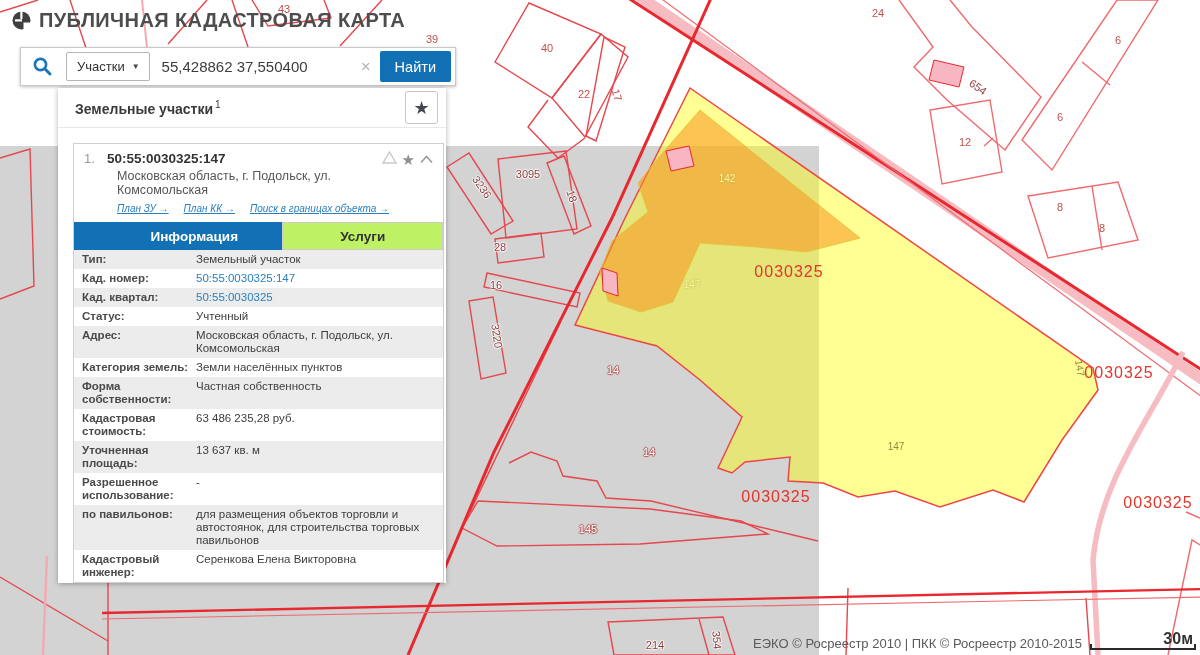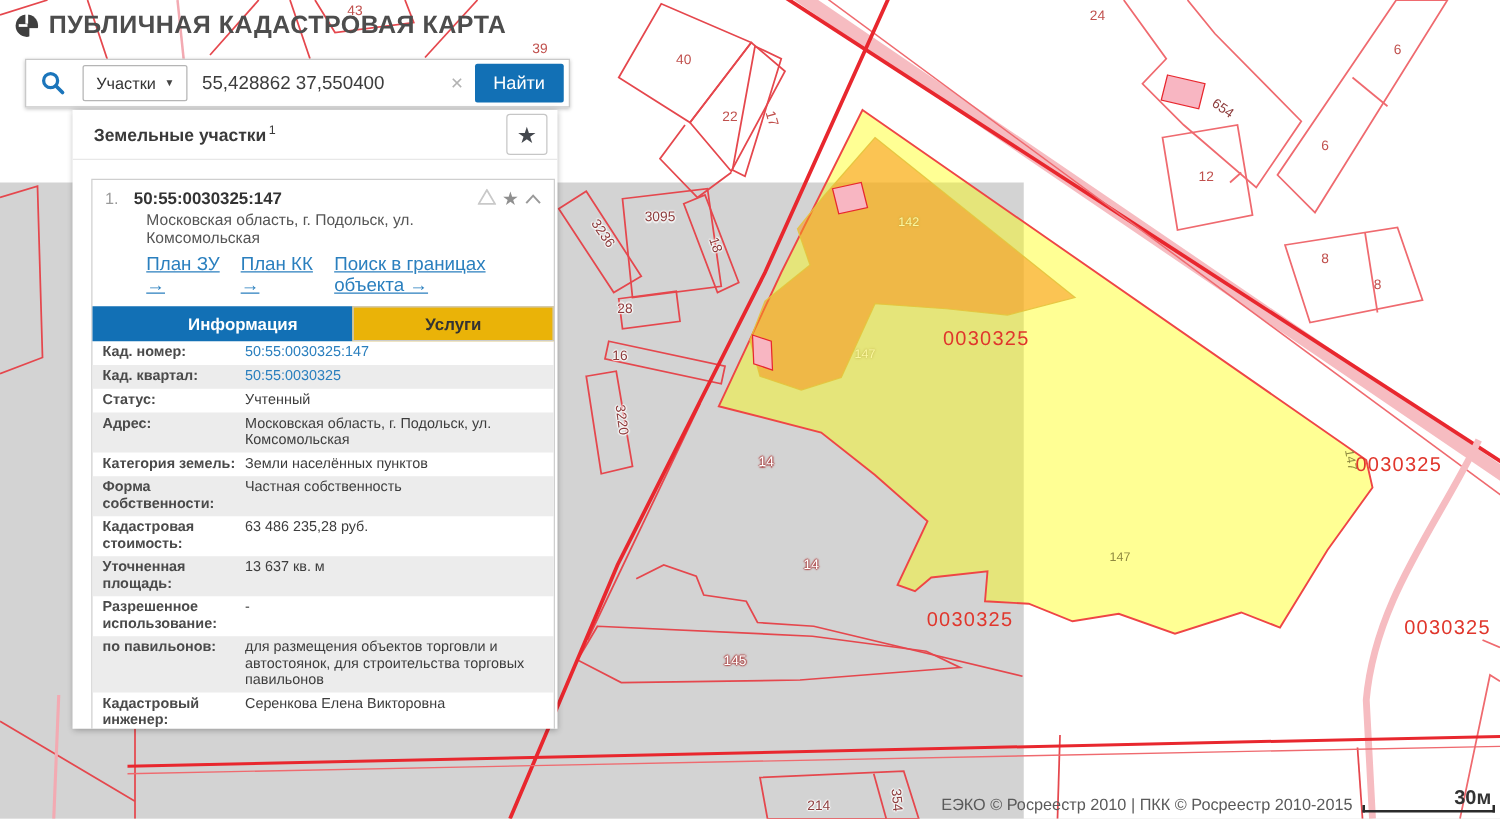--- a/index.html
+++ b/index.html
@@ -50,27 +50,27 @@
     color:#44484e; font-size:18px; cursor:pointer; }
 
   .result-card { margin:15px 2px 0 15px; border:1px solid #cfcfcf; }
   .card-head { padding:7px 10px 0 10px; }
   .head-row { display:flex; font-size:13px; }
   .res-index { width:23px; color:#9a9a9a; }
   .res-code { font-weight:bold; color:#333; font-size:13.5px; }
   .head-icons { margin-left:auto; display:flex; align-items:center; gap:5px; }
   .icon-star-grey { color:#8f8f8f; font-size:15px; line-height:1; }
   .res-address { padding:2px 10px 0 33px; font-size:12.5px; color:#555; line-height:14px; width:300px; }
-  .links-row { display:flex; gap:15px; padding:6px 10px 8px 33px; font-size:15px; }
+  .links-row { display:flex; gap:15px; padding:6px 10px 8px 33px; font-size:10px;font-style:italic; }
   .links-row a { color:#2a7fbe; text-decoration:underline; cursor:pointer; }
 
   .tabs { display:flex; height:28px; font-size:13.5px; font-weight:bold; }
   .tab-active { flex:0 0 56.5%; background:#1270b5; color:#fff; display:flex;
     align-items:center; justify-content:center; cursor:pointer;padding-left:32px; }
-  .tab-inactive { flex:1; background:#eab308; color:#333; border:1px solid #ccc;
+  .tab-inactive { flex:1; background:#bef264; color:#333; border:1px solid #ccc;
     display:flex; align-items:center; justify-content:center; cursor:pointer; }
 
   .details { font-size:11.5px; line-height:13px; }
   .drow { display:flex; padding:3px 8px; }
   .drow.alt { background:#ececec; }
   .dlbl { flex:0 0 114px; font-weight:bold; color:#4a4a4a; padding-right:6px; }
   .dval { flex:1; color:#3d3d3d; }
   .dval.link { color:#2a7fbe; cursor:pointer; }
 
   
@@ -255,20 +255,24 @@
         <a>Поиск в границах объекта →</a>
       </div>
     </div>
 
     <div class="tabs">
       <div class="tab-active">Информация</div>
       <div class="tab-inactive">Услуги</div>
     </div>
 
     <div class="details">
+      <div class="drow alt">
+          <span class="dlbl">Тип:</span>
+          <span class="dval">Земельный участок</span>
+        </div>
       <div class="drow">
           <span class="dlbl">Кад. номер:</span>
           <span class="dval link">50:55:0030325:147</span>
         </div>
       <div class="drow alt">
           <span class="dlbl">Кад. квартал:</span>
           <span class="dval link">50:55:0030325</span>
         </div>
       <div class="drow">
           <span class="dlbl">Статус:</span>

